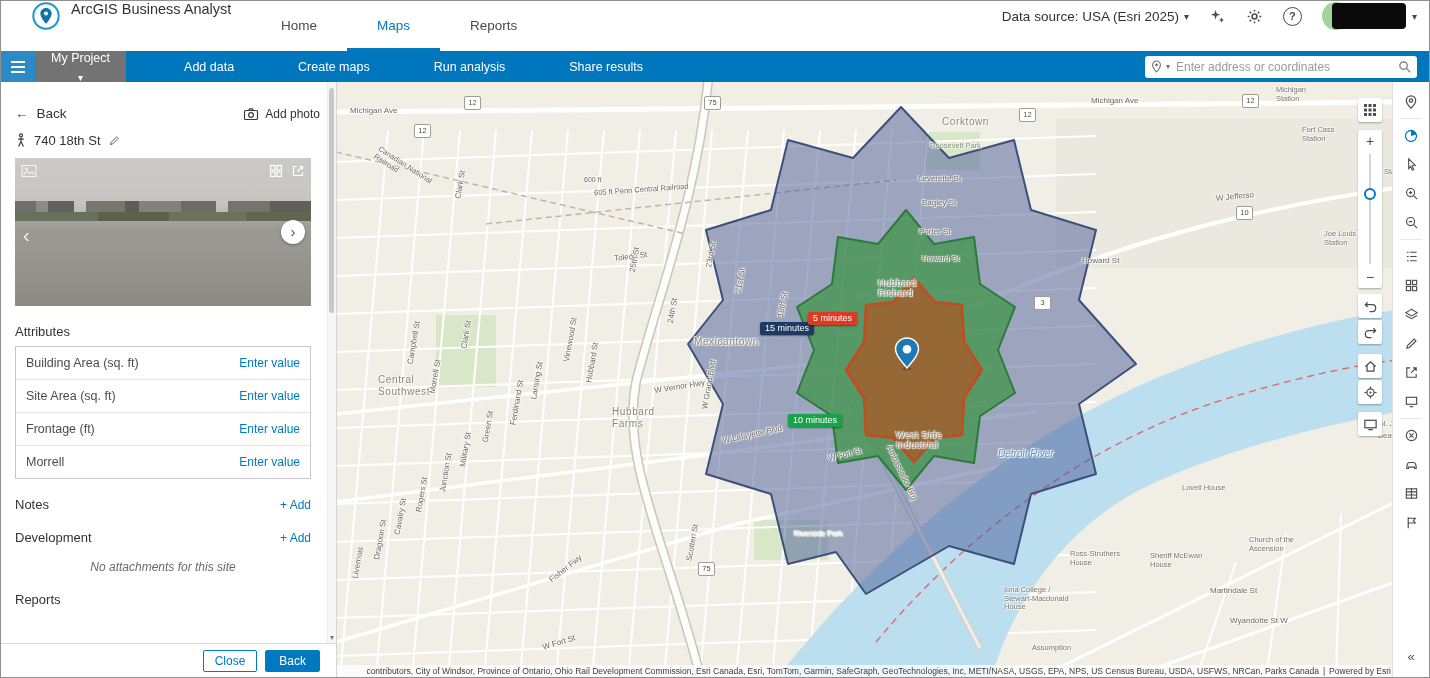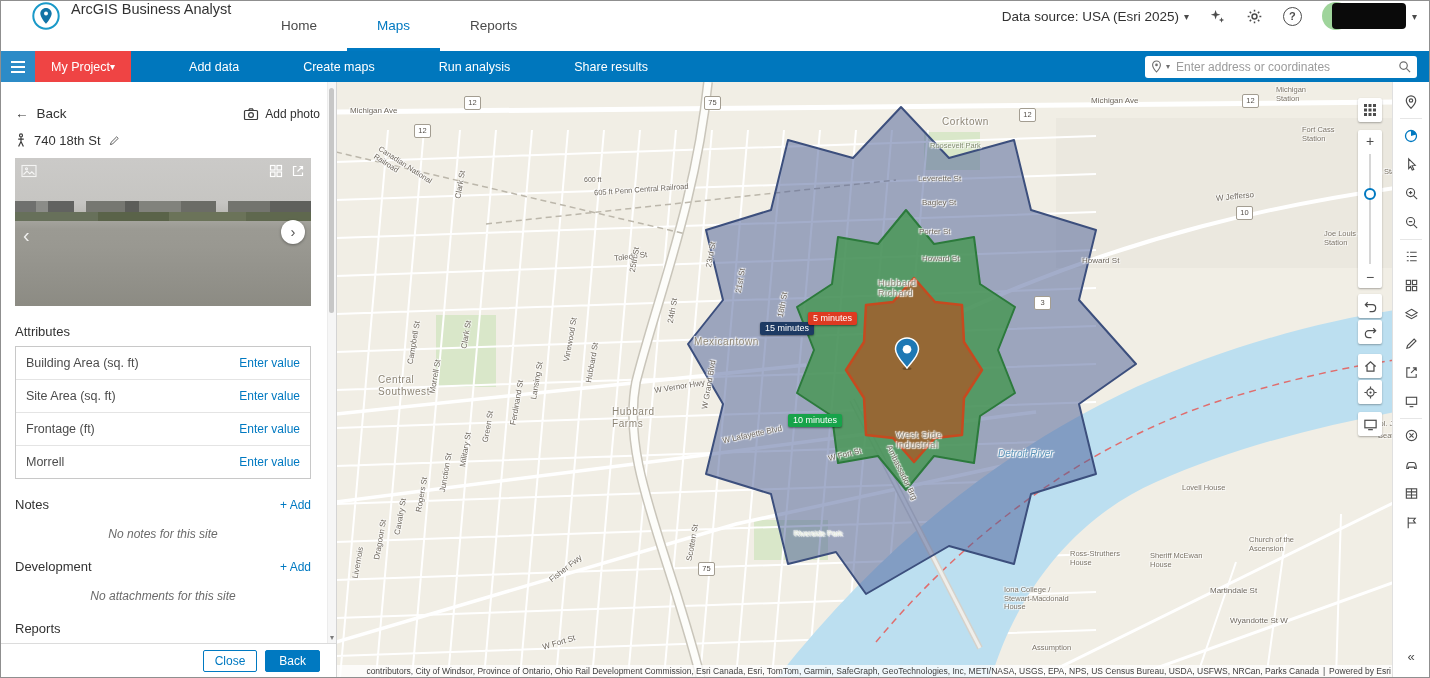--- a/index.html
+++ b/index.html
@@ -16,21 +16,21 @@
   .chev{font-size:10px;color:#4a4a4a;}
   .help-circ{width:17px;height:17px;border:1.4px solid #4c4c4c;border-radius:50%;font-size:11px;color:#4c4c4c;display:flex;align-items:center;justify-content:center;font-weight:bold;}
   .avatar-wrap{display:flex;align-items:center;gap:6px;cursor:pointer;}
   .avatar{position:relative;width:84px;height:30px;}
   .avatar-circle{position:absolute;left:0;top:1px;width:28px;height:28px;border-radius:50%;background:#9fd49b;}
   .avatar-redact{position:absolute;left:10px;top:2px;width:74px;height:26px;background:#0a0a0a;border-radius:4px;}
   
   .bbar{position:absolute;top:50px;left:0;right:0;height:31px;background:#0077bd;display:flex;align-items:stretch;color:#fff;z-index:30;}
   .hamb{width:34px;background:#2c8bc7;display:flex;flex-direction:column;align-items:center;justify-content:center;gap:3px;cursor:pointer;}
   .hamb i{display:block;width:14px;height:2px;background:#fff;}
-  .proj{background:#ef4444;padding:0 16px;display:flex;align-items:center;font-size:12.5px;cursor:pointer;}
+  .proj{background:#737373;padding:0 16px;display:flex;align-items:center;gap:7px;font-size:12.5px;cursor:pointer;flex-direction:column;}
   .btabs{display:flex;margin-left:26px;}
   .btab{padding:0 32px;display:flex;align-items:center;font-size:12.5px;cursor:pointer;white-space:nowrap;}
   .bsearch{margin-left:auto;margin-right:12px;align-self:center;width:260px;height:22px;background:#fff;border-radius:3px;display:flex;align-items:center;padding:0 6px;gap:4px;}
   .bsearch input{flex:1;border:0;outline:0;font-size:12px;color:#323232;font-family:"Liberation Sans",sans-serif;}
   .bsearch input::placeholder{color:#9b9b9b;}
   .minichev{font-size:8px;color:#6e6e6e;}
   
   .panel{position:absolute;top:81px;left:0;width:335px;bottom:0;background:#fff;border-right:1px solid #d4d4d4;z-index:20;}
   .panel-scroll{position:absolute;left:0;top:0;right:8px;bottom:33px;padding:24px 8px 0 14px;overflow:hidden;}
   .prow{display:flex;align-items:center;justify-content:space-between;}
@@ -244,21 +244,20 @@
         <div class="attr-row">
           <span>Morrell</span>
           <span class="enter-value">Enter value</span>
         </div>
       </div>
 
       <div class="sec-head">
         <span>Notes</span>
         <span class="add-link">+ Add</span>
       </div>
-      <div class="empty">No notes for this site</div>
 
       <div class="sec-head">
         <span>Development</span>
         <span class="add-link">+ Add</span>
       </div>
       <div class="empty">No attachments for this site</div>
 
       <div class="sec-head">
         <span>Reports</span>
       </div>

